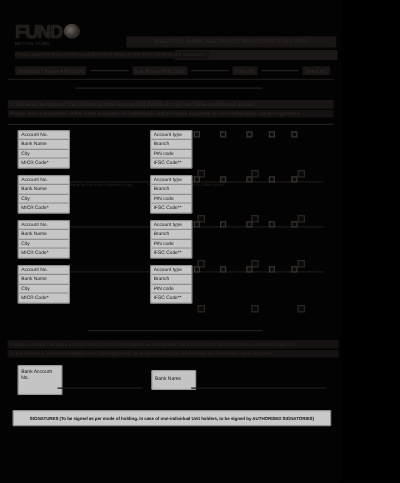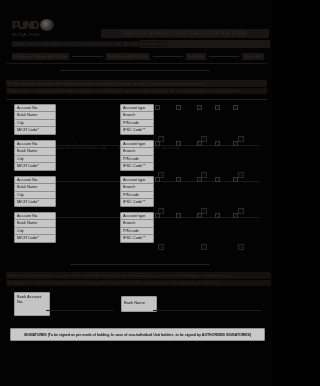--- a/index.html
+++ b/index.html
@@ -8,21 +8,21 @@
     font-family:"Liberation Sans", sans-serif;
     color:#cfcfcf;
     position:relative;
   }
   .page{position:absolute;inset:0;background:#030303;}
 
   
   .hdr{position:absolute;left:0;top:0;width:273px;height:66px;}
   .logo{position:absolute;left:12px;top:18px;width:52px;height:14px;
         display:flex;align-items:center;gap:1px;}
-  .logo-mark{font-size:11px;font-weight:bold;color:#201c1a;letter-spacing:-1px;
+  .logo-mark{font-size:15px;font-weight:bold;color:#201c1a;letter-spacing:-1px;
              text-shadow:0 0 1px #4a423e;}
   .logo-swirl{width:14px;height:12px;border-radius:50%;
               background:radial-gradient(circle at 40% 40%,#6d6560 0%,#332e2b 55%,#151312 100%);}
   .logo-sub{position:absolute;left:12px;top:33px;font-size:3.6px;color:#3a3431;letter-spacing:.2px;}
 
   .hdr-title{position:absolute;right:4px;top:29px;width:168px;height:9px;
              background:#191514;border-radius:1px;
              font-size:5px;line-height:9px;color:#2f2a28;text-align:center;
              overflow:hidden;white-space:nowrap;}
   .hdr-sub{position:absolute;left:12px;top:41px;width:155px;height:6px;

